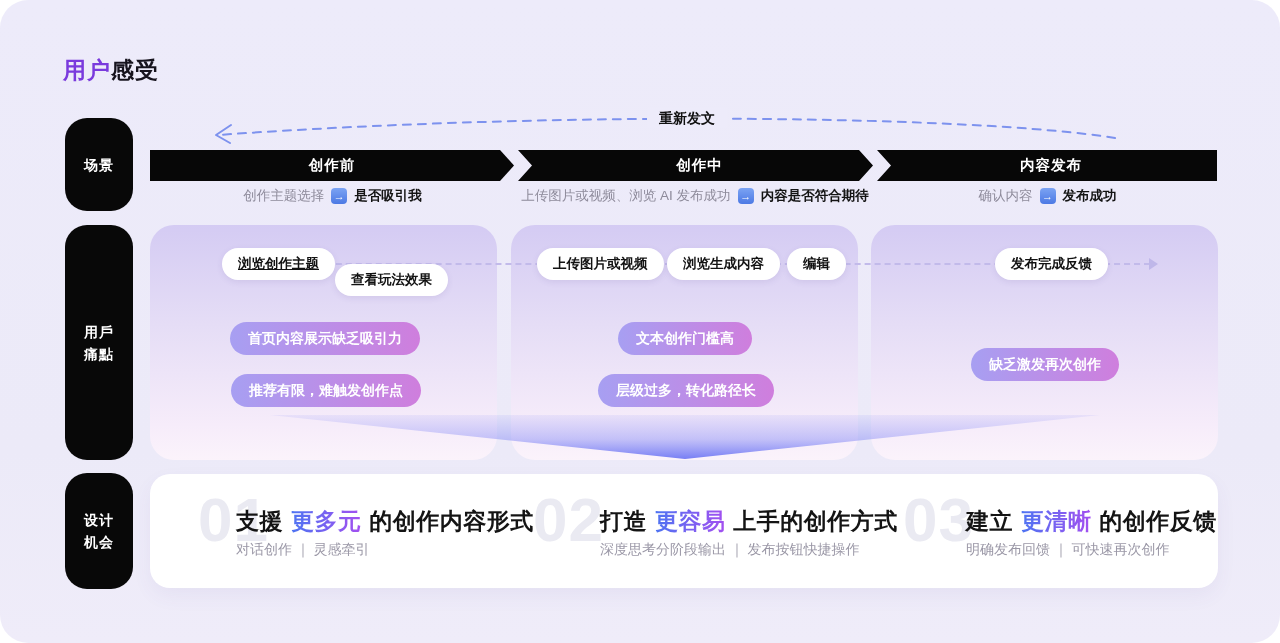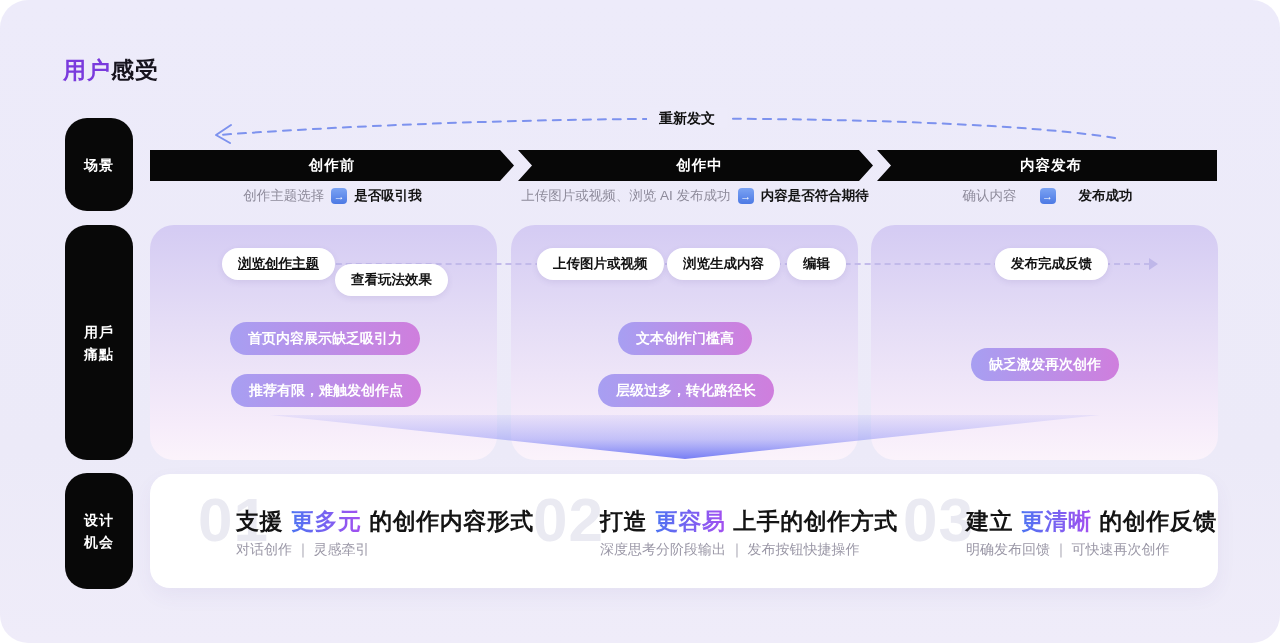--- a/index.html
+++ b/index.html
@@ -39,21 +39,21 @@
     font-size:14.5px; font-weight:700; letter-spacing:1px;
   }
   .seg1 { left:150px; width:364px; clip-path:polygon(0 0,calc(100% - 14px) 0,100% 50%,calc(100% - 14px) 100%,0 100%); }
   .seg2 { left:518px; width:355px; clip-path:polygon(0 0,calc(100% - 14px) 0,100% 50%,calc(100% - 14px) 100%,0 100%,14px 50%); padding-left:8px; }
   .seg3 { left:877px; width:340px; clip-path:polygon(0 0,100% 0,100% 100%,0 100%,14px 50%); padding-left:8px; }
 
   
   .cap { position:absolute; top:187px; height:18px; display:flex; align-items:center; justify-content:center; font-size:13.5px; white-space:nowrap; }
   .cap1 { left:150px; width:365px; }
   .cap2 { left:515px; width:360px; }
-  .cap3 { left:875px; width:345px;gap:16px; }
+  .cap3 { left:875px; width:345px; }
   .cap .gray { color:#8e8b9b; }
   .cap .bold { color:#141414; font-weight:700; }
   .go-icon {
     display:inline-flex; align-items:center; justify-content:center;
     width:16px; height:16px; border-radius:4px; margin:0 7px;
     background:linear-gradient(180deg,#7ba3f3 0%,#4c79e4 100%);
     color:#fff; font-size:11px; font-weight:700; line-height:16px;
   }
 
   

